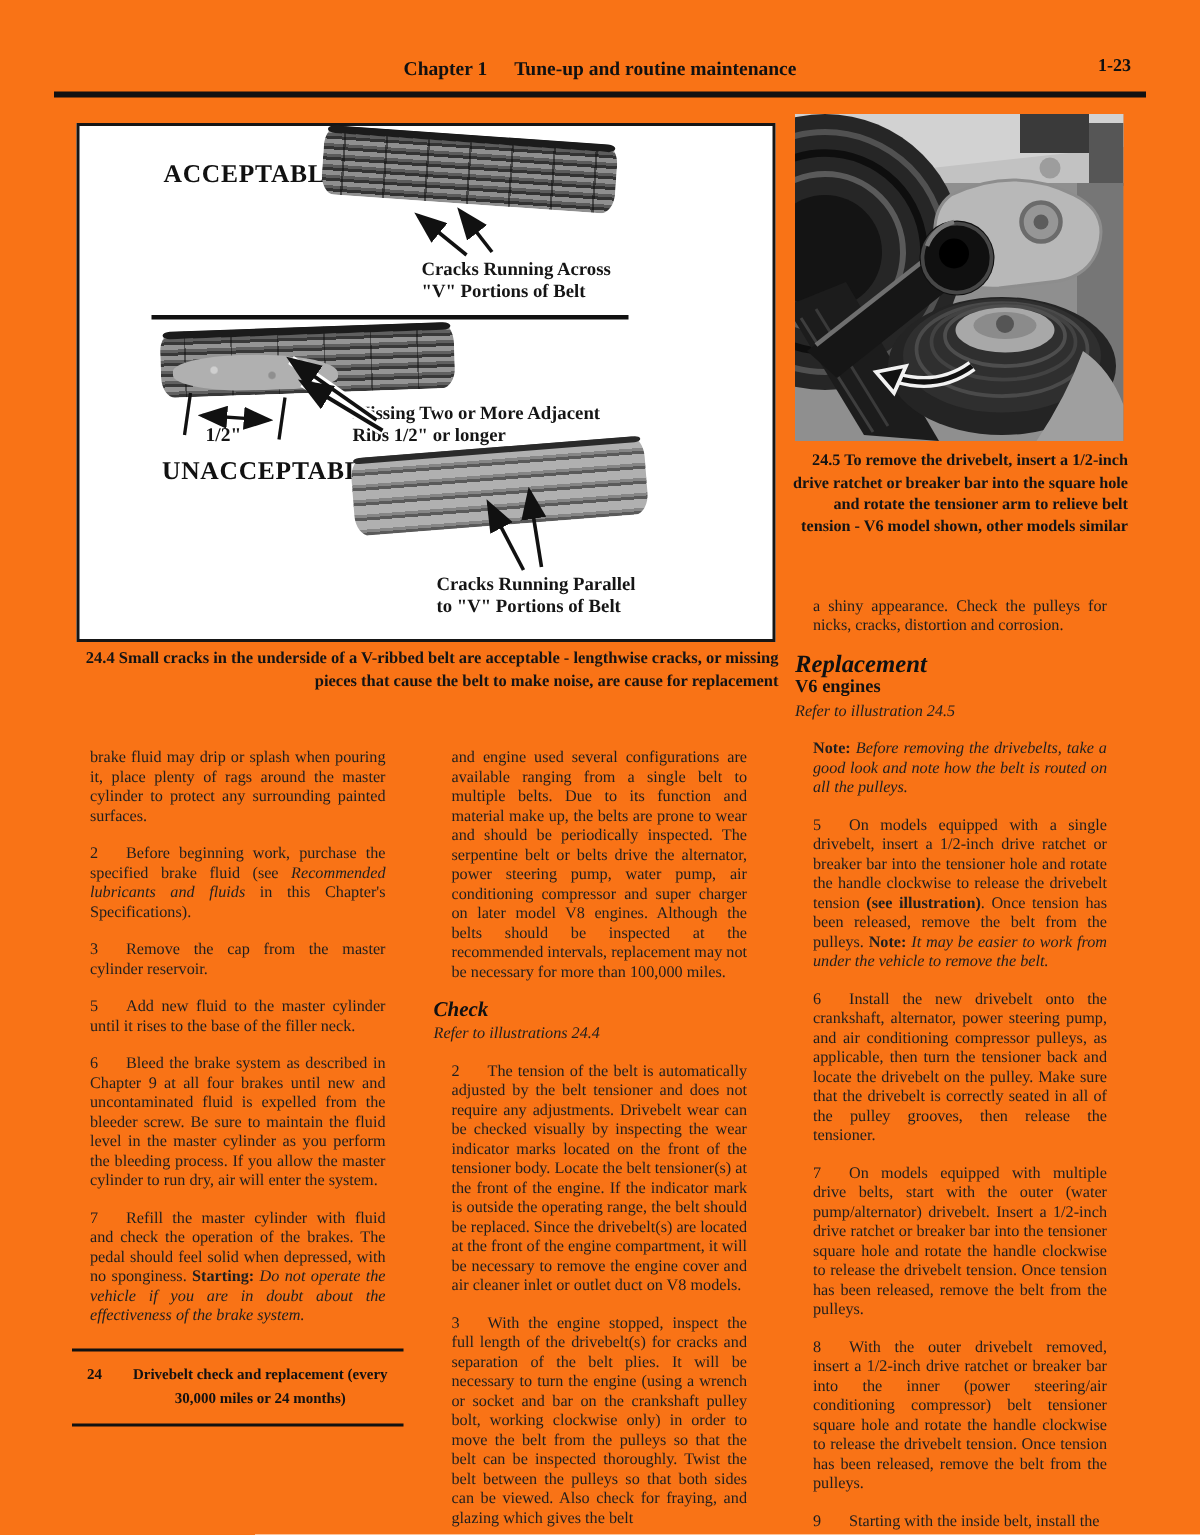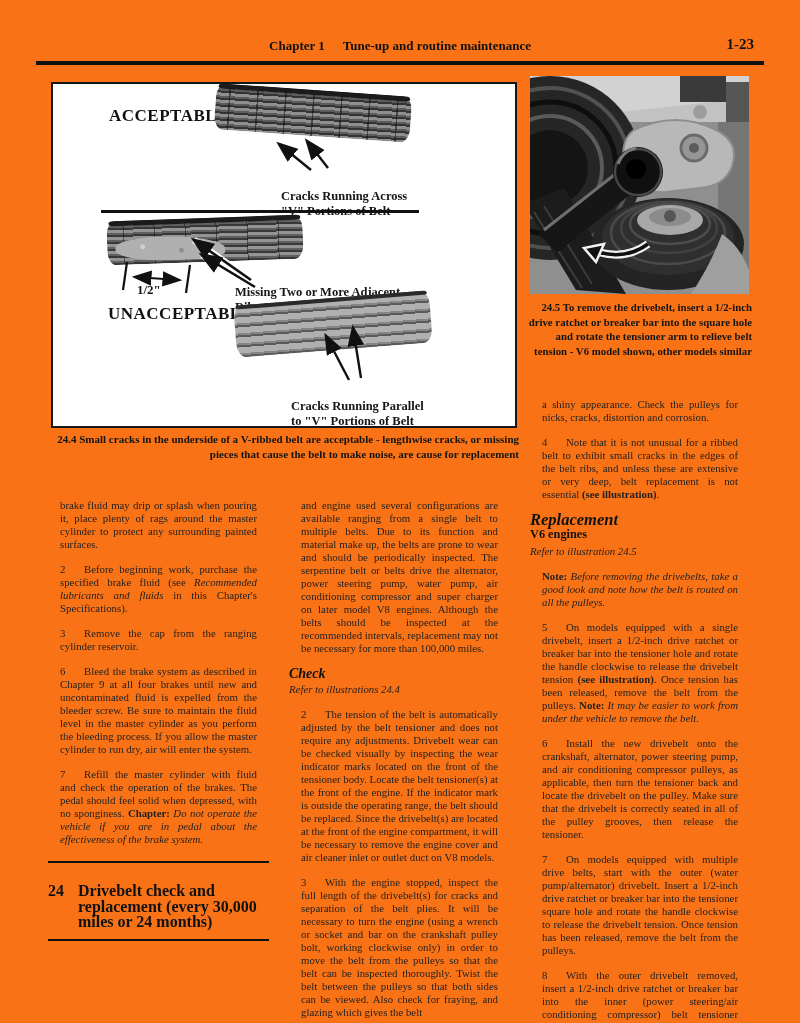--- a/index.html
+++ b/index.html
@@ -3,31 +3,31 @@
 <meta charset="utf-8">
 <style>
   html,body{margin:0;padding:0;background:#ffffff;}
   .page{position:relative;width:800px;height:1023px;background:#f97316;overflow:hidden;
         font-family:Liberation Serif, serif;color:#1c1c1c;}
 
   
   .header-title{position:absolute;top:38px;left:36px;width:728px;text-align:center;
                 font-size:13px;font-weight:bold;color:#111;}
   .header-title .gap{display:inline-block;width:18px;}
-  .page-number{position:absolute;top:36px;right:46px;font-size:15px;font-weight:bold;color:#111;}
+  .page-number{position:absolute;top:36px;right:46px;font-size:12px;font-weight:bold;color:#111;}
   .header-rule{position:absolute;top:61px;left:36px;width:728px;height:4px;background:#111;}
 
   
   .fig-244{position:absolute;left:51px;top:82px;width:462px;height:342px;margin:0;
            border:2px solid #161616;background:#fff;}
   .lbl-acceptable,.lbl-unacceptable{position:absolute;font-size:17px;font-weight:bold;
            letter-spacing:.5px;color:#111;}
   .lbl-acceptable{left:56px;top:22px;}
   .lbl-unacceptable{left:55px;top:220px;}
-  .callout{position:absolute;font-size:12.5px;font-weight:bold;line-height:15px;color:#151515;margin-top:17px;}
+  .callout{position:absolute;font-size:12.5px;font-weight:bold;line-height:15px;color:#151515;}
   .c1{left:228px;top:88px;}
   .c2{left:182px;top:184px;}
   .c3{left:238px;top:298px;}
   .dim-label{position:absolute;left:84px;top:198px;font-size:13px;font-weight:bold;color:#151515;}
   .fig-divider{position:absolute;left:48px;top:126px;width:318px;height:2.5px;background:#111;}
 
   .belt{position:absolute;border-radius:9px/14px;}
   .belt .belt-top{position:absolute;left:2px;right:2px;top:0;height:5px;background:#1b1b1b;
                   border-radius:8px/4px;}
   .belt1{left:162px;top:6px;width:196px;height:46px;transform:rotate(4deg);
@@ -63,23 +63,23 @@
   .col3{left:530px;top:386px;width:220px;}
   .bp{margin:12px;}
   .seg-b{font-weight:bold;}
   .seg-i{font-style:italic;}
   .seg-n{display:inline-block;min-width:24px;}
   .ref{margin:0 0 3px 0;font-style:italic;}
   .h-check{margin:9px 0 3px 0;font-size:14px;font-style:italic;font-weight:bold;color:#111;}
   .h-replacement{margin:11px 0 2px 0;font-size:16.5px;font-style:italic;font-weight:bold;color:#111;}
   .h-v6{margin:2px 0 4px 0;font-size:12.3px;font-weight:bold;color:#111;}
 
-  .section-box{display:flex;margin:15px 0 13px 0;padding:20px 0 9px 0;
+  .section-box{display:flex;margin:15px 0 13px 0;padding:8px 0 9px 0;
                border-top:2.5px solid #111;border-bottom:2.5px solid #111;
-               font-size:16px;font-weight:bold;line-height:15.5px;color:#111;text-align:left;}
+               font-size:10px;font-weight:bold;line-height:15.5px;color:#111;text-align:center;}
   .sec-num{flex:0 0 30px;}
   .sec-title{flex:1;}
 </style>
 </head>
 <body>
 
 <div class="page">
 
   <div class="header-title">
     <span>Chapter 1</span><span class="gap"></span><span>Tune-up and routine maintenance</span>
@@ -197,40 +197,40 @@
       <path d="M118 168 q-22 16 -50 8" fill="none" stroke="#111" stroke-width="3.5"></path>
       <path d="M74 168 l-20 4 12 14 z" fill="#111" stroke="#f2f2f2" stroke-width="2.5"></path>
     </svg>
   </div>
 
   <div class="caption cap-245">24.5  To remove the drivebelt, insert a 1/2-inch drive ratchet or breaker bar into the square hole and rotate the tensioner arm to relieve belt tension - V6 model shown, other models similar</div>
 
   <div class="col col1">
     <p class="bp"><span class="seg-r">brake fluid may drip or splash when pouring it, place plenty of rags around the master cylinder to protect any surrounding painted surfaces.</span></p>
     <p class="bp"><span class="seg-n">2</span><span class="seg-r">Before beginning work, purchase the specified brake fluid (see </span><span class="seg-i">Recommended lubricants and fluids</span><span class="seg-r"> in this Chapter's Specifications).</span></p>
-    <p class="bp"><span class="seg-n">3</span><span class="seg-r">Remove the cap from the ranging cylinder reservoir.</span></p>
+    <p class="bp"><span class="seg-n">3</span><span class="seg-r">Remove the cap from the master cylinder reservoir.</span></p>
+    <p class="bp"><span class="seg-n">5</span><span class="seg-r">Add new fluid to the master cylinder until it rises to the base of the filler neck.</span></p>
     <p class="bp"><span class="seg-n">6</span><span class="seg-r">Bleed the brake system as described in Chapter 9 at all four brakes until new and uncontaminated fluid is expelled from the bleeder screw. Be sure to maintain the fluid level in the master cylinder as you perform the bleeding process. If you allow the master cylinder to run dry, air will enter the system.</span></p>
-    <p class="bp"><span class="seg-n">7</span><span class="seg-r">Refill the master cylinder with fluid and check the operation of the brakes. The pedal should feel solid when depressed, with no sponginess. </span><span class="seg-b">Chapter: </span><span class="seg-i">Do not operate the vehicle if you are in pedal about the effectiveness of the brake system.</span></p>
+    <p class="bp"><span class="seg-n">7</span><span class="seg-r">Refill the master cylinder with fluid and check the operation of the brakes. The pedal should feel solid when depressed, with no sponginess. </span><span class="seg-b">Starting: </span><span class="seg-i">Do not operate the vehicle if you are in doubt about the effectiveness of the brake system.</span></p>
     <div class="section-box">
       <span class="sec-num">24</span>
       <span class="sec-title">Drivebelt check and replacement (every 30,000 miles or 24 months)</span>
     </div>
   </div>
 
   <div class="col col2">
     <p class="bp"><span class="seg-r">and engine used several configurations are available ranging from a single belt to multiple belts. Due to its function and material make up, the belts are prone to wear and should be periodically inspected. The serpentine belt or belts drive the alternator, power steering pump, water pump, air conditioning compressor and super charger on later model V8 engines. Although the belts should be inspected at the recommended intervals, replacement may not be necessary for more than 100,000 miles.</span></p>
     <h3 class="h-check">Check</h3>
     <p class="ref">Refer to illustrations 24.4</p>
     <p class="bp"><span class="seg-n">2</span><span class="seg-r">The tension of the belt is automatically adjusted by the belt tensioner and does not require any adjustments. Drivebelt wear can be checked visually by inspecting the wear indicator marks located on the front of the tensioner body. Locate the belt tensioner(s) at the front of the engine. If the indicator mark is outside the operating range, the belt should be replaced. Since the drivebelt(s) are located at the front of the engine compartment, it will be necessary to remove the engine cover and air cleaner inlet or outlet duct on V8 models.</span></p>
     <p class="bp"><span class="seg-n">3</span><span class="seg-r">With the engine stopped, inspect the full length of the drivebelt(s) for cracks and separation of the belt plies. It will be necessary to turn the engine (using a wrench or socket and bar on the crankshaft pulley bolt, working clockwise only) in order to move the belt from the pulleys so that the belt can be inspected thoroughly. Twist the belt between the pulleys so that both sides can be viewed. Also check for fraying, and glazing which gives the belt</span></p>
   </div>
 
   <div class="col col3">
     <p class="bp"><span class="seg-r">a shiny appearance. Check the pulleys for nicks, cracks, distortion and corrosion.</span></p>
-    <p class="bp"><span class="seg-n">4</span><span class="seg-r">Note that it is not unusual for a ribbed belt to exhibit small cracks in the edges of the belt ribs, and unless these are extensive or very deep, belt replacement is not essential </span><span class="seg-b">(see illustration)</span><span class="seg-r">.</span></p>
     <h2 class="h-replacement">Replacement</h2>
     <h4 class="h-v6">V6 engines</h4>
     <p class="ref">Refer to illustration 24.5</p>
     <p class="bp"><span class="seg-b">Note: </span><span class="seg-i">Before removing the drivebelts, take a good look and note how the belt is routed on all the pulleys.</span></p>
     <p class="bp"><span class="seg-n">5</span><span class="seg-r">On models equipped with a single drivebelt, insert a 1/2-inch drive ratchet or breaker bar into the tensioner hole and rotate the handle clockwise to release the drivebelt tension </span><span class="seg-b">(see illustration)</span><span class="seg-r">. Once tension has been released, remove the belt from the pulleys. </span><span class="seg-b">Note: </span><span class="seg-i">It may be easier to work from under the vehicle to remove the belt.</span></p>
     <p class="bp"><span class="seg-n">6</span><span class="seg-r">Install the new drivebelt onto the crankshaft, alternator, power steering pump, and air conditioning compressor pulleys, as applicable, then turn the tensioner back and locate the drivebelt on the pulley. Make sure that the drivebelt is correctly seated in all of the pulley grooves, then release the tensioner.</span></p>
     <p class="bp"><span class="seg-n">7</span><span class="seg-r">On models equipped with multiple drive belts, start with the outer (water pump/alternator) drivebelt. Insert a 1/2-inch drive ratchet or breaker bar into the tensioner square hole and rotate the handle clockwise to release the drivebelt tension. Once tension has been released, remove the belt from the pulleys.</span></p>
     <p class="bp"><span class="seg-n">8</span><span class="seg-r">With the outer drivebelt removed, insert a 1/2-inch drive ratchet or breaker bar into the inner (power steering/air conditioning compressor) belt tensioner square hole and rotate the handle clockwise to release the drivebelt tension. Once tension has been released, remove the belt from the pulleys.</span></p>
     <p class="bp"><span class="seg-n">9</span><span class="seg-r">Starting with the inside belt, install the</span></p>
   </div>

